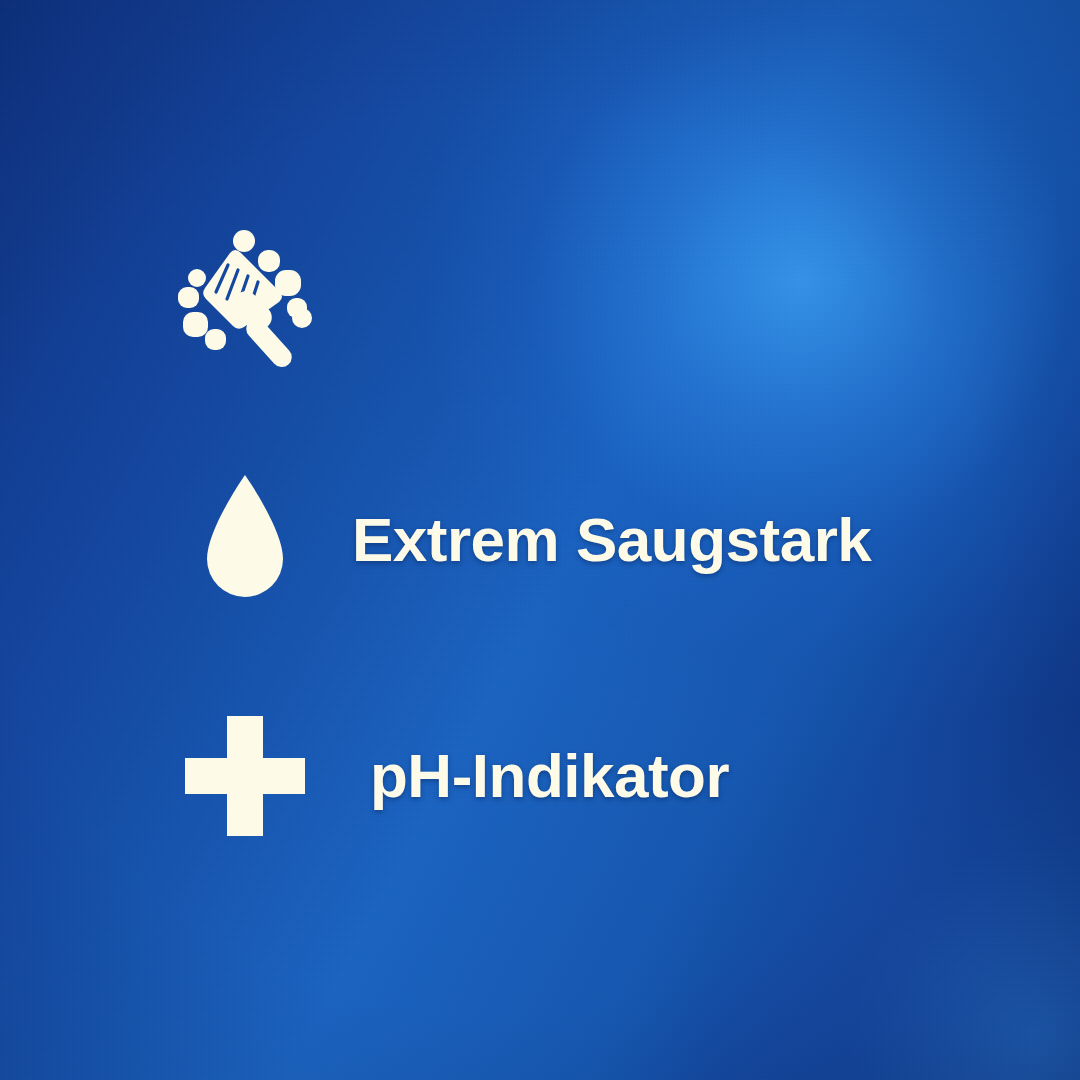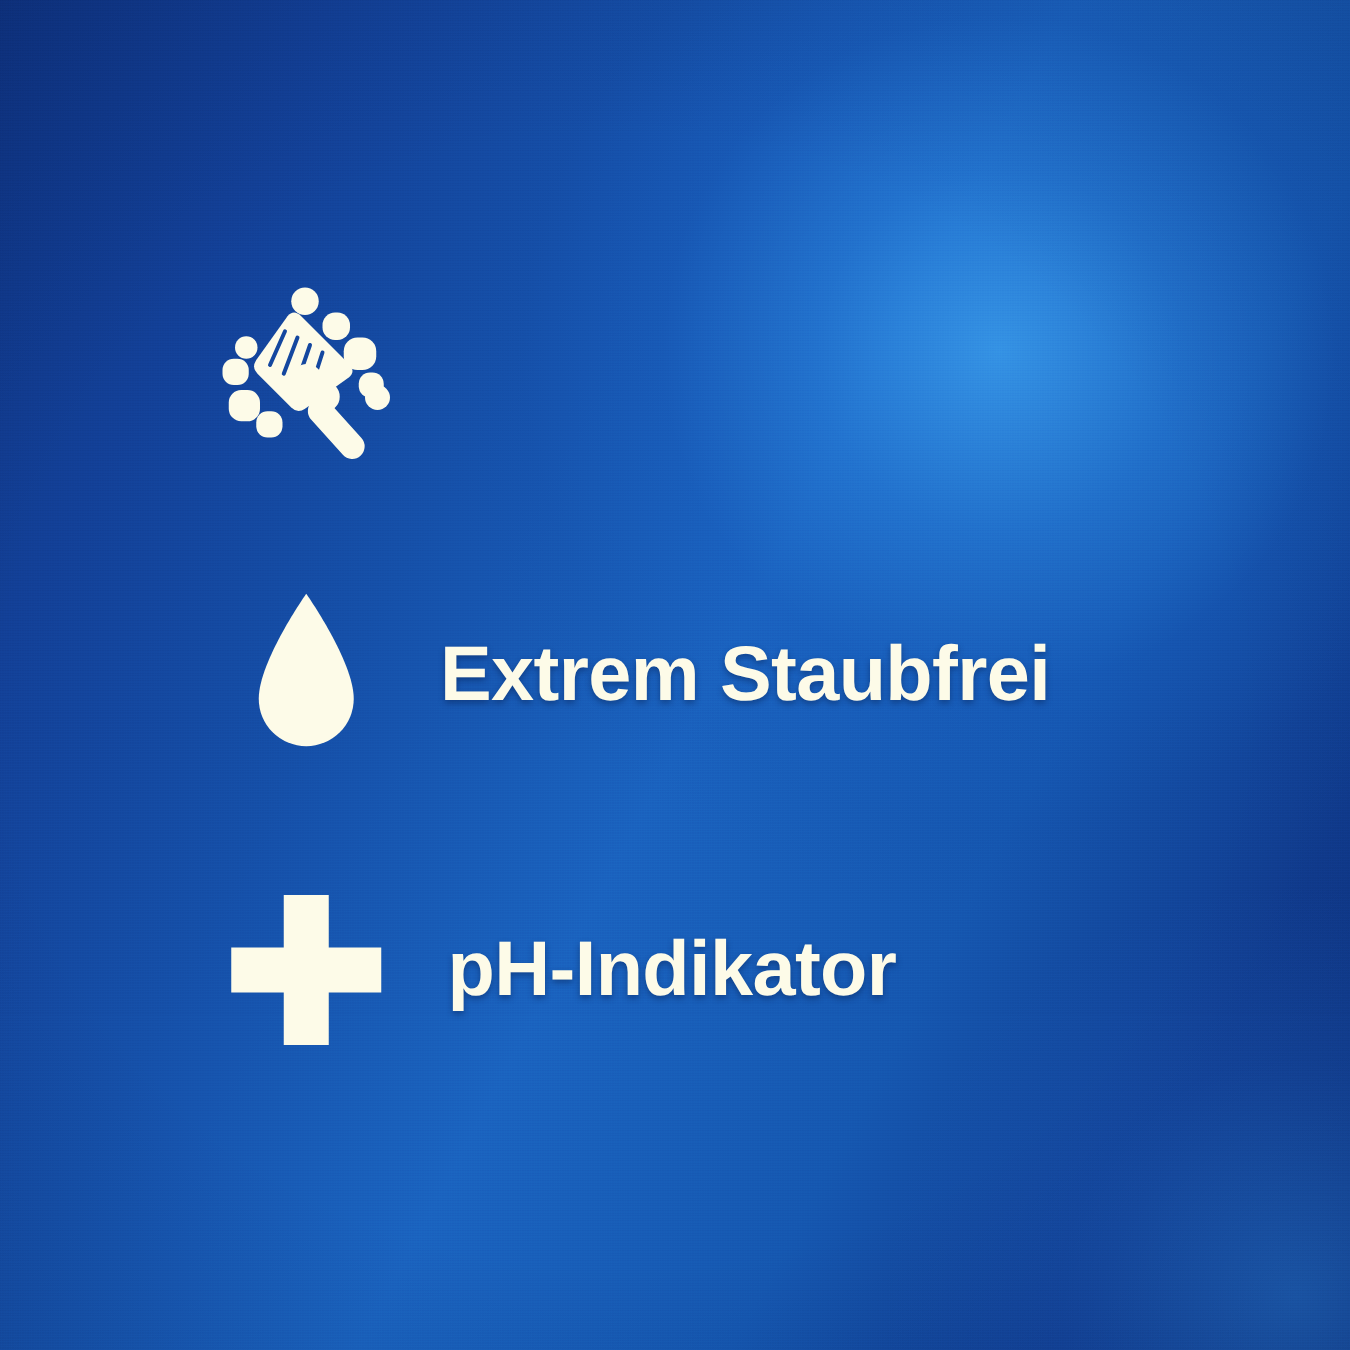--- a/index.html
+++ b/index.html
@@ -76,21 +76,21 @@
   }
   .feature-row {
     position: absolute;
     left: 160px;
     display: flex;
     align-items: center;
     height: 160px;
   }
   #row-0 { top: 222px; }
   #row-1 { top: 460px; }
-  #row-2 { top: 696px; }
+  #row-2 { top: 696px; gap: 12px; }
 
   .icon-cell {
     width: 170px;
     height: 150px;
     display: flex;
     align-items: center;
     justify-content: center;
     flex: 0 0 170px;
   }
   .icon-cell svg { display: block; overflow: visible; }
@@ -154,21 +154,21 @@
 
     <div class="feature-row" id="row-1">
       <div class="icon-cell">
         <svg width="92" height="134" viewBox="0 0 92 134" fill="#fdfbe8" aria-hidden="true">
           <path d="M46 2
                    C46 2 8 56 8 86
                    a38 38 0 0 0 76 0
                    C84 56 46 2 46 2 Z"></path>
         </svg>
       </div>
-      <div class="feature-label">Extrem Staubfrei</div>
+      <div class="feature-label">Extrem Saugstark</div>
     </div>
 
     <div class="feature-row" id="row-2">
       <div class="icon-cell">
         <svg width="120" height="120" viewBox="0 0 120 120" fill="#fdfbe8" aria-hidden="true">
           <path d="M42 0 H78 V42 H120 V78 H78 V120 H42 V78 H0 V42 H42 Z"></path>
         </svg>
       </div>
       <div class="feature-label">pH-Indikator</div>
     </div>

